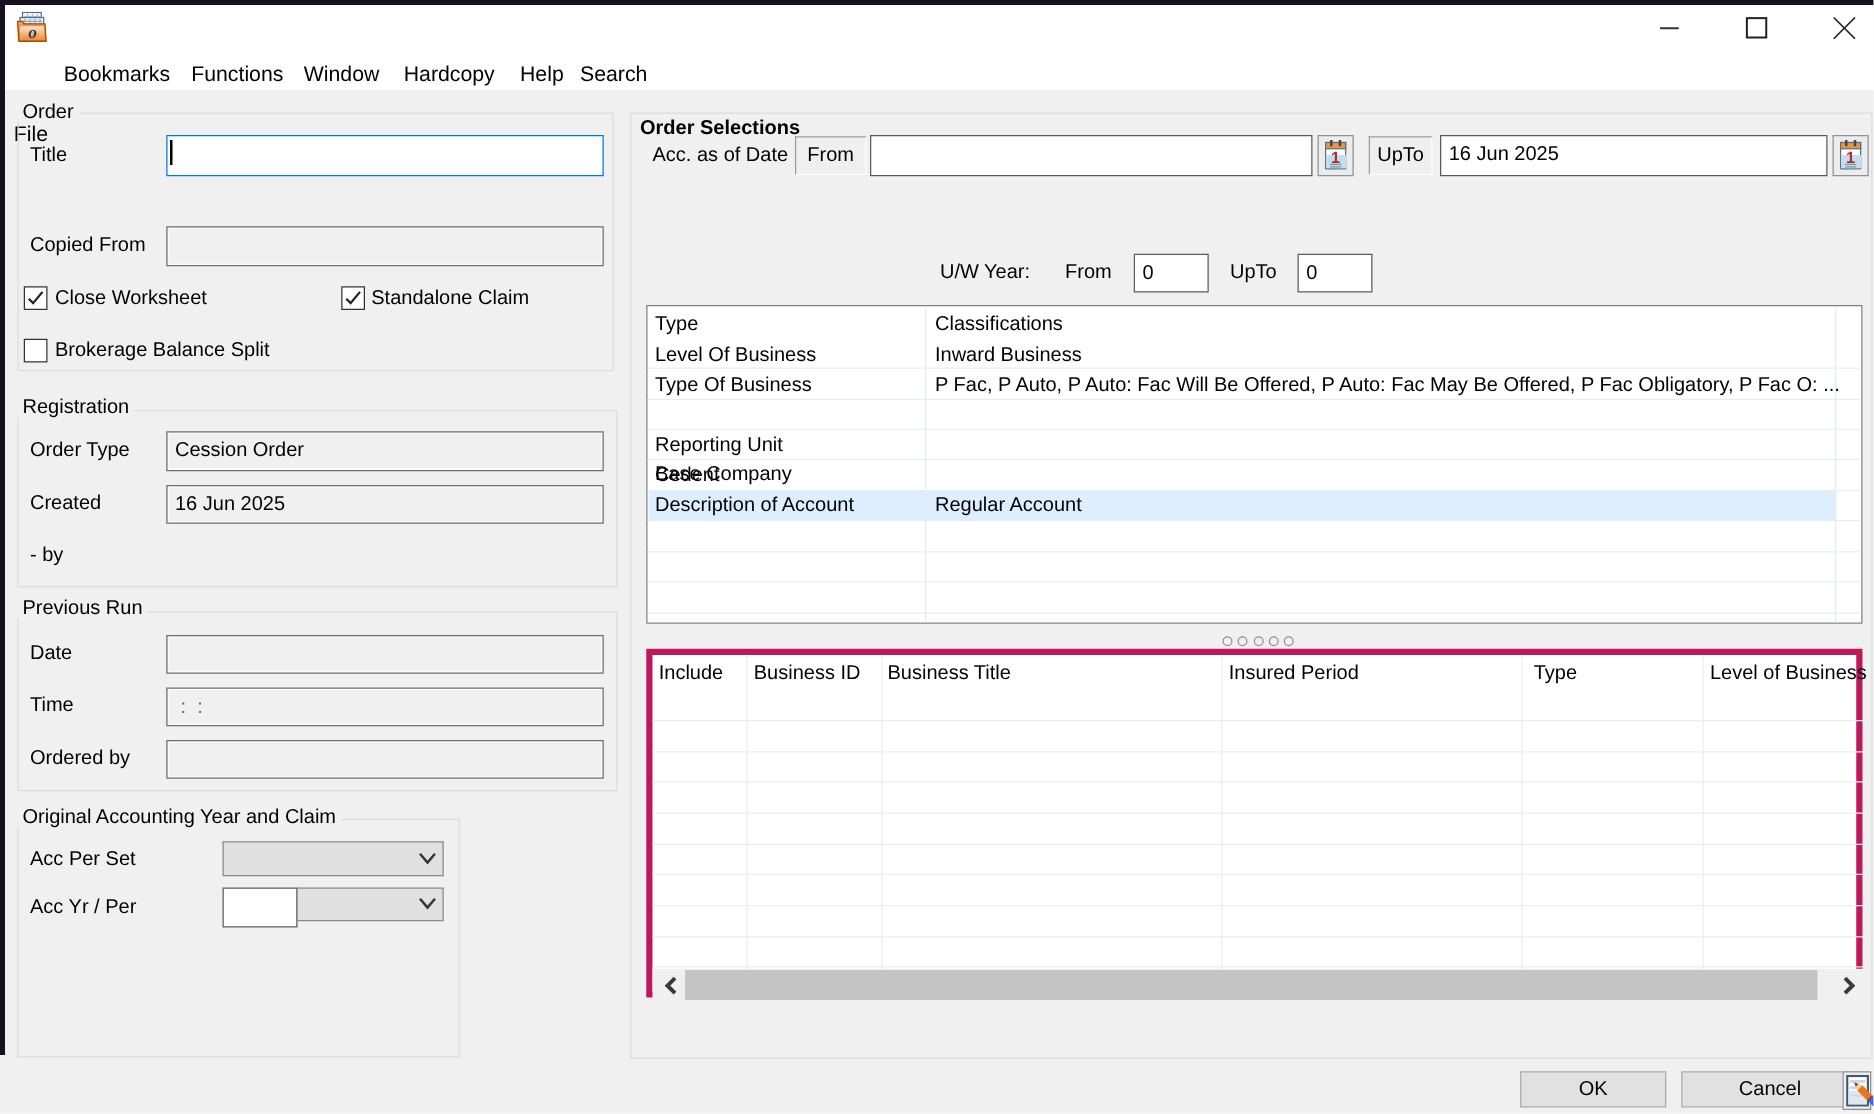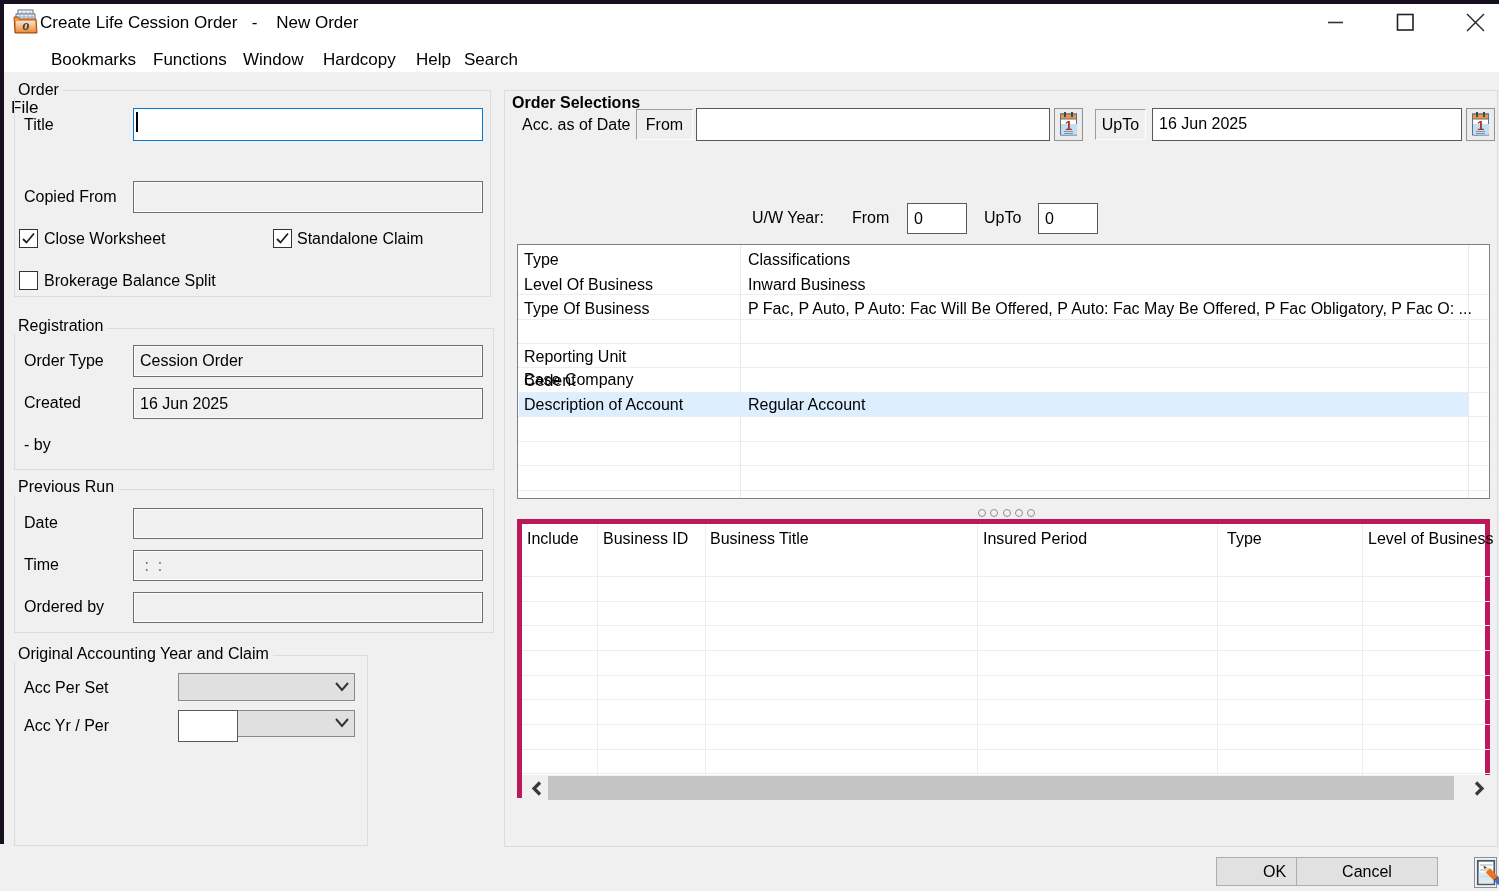--- a/index.html
+++ b/index.html
@@ -45,21 +45,20 @@
       </linearGradient>
     </defs>
     <rect x="5" y="1" width="15" height="11" fill="#ffffff" stroke="#5d6f80" stroke-width="1"></rect>
     <path d="M6 4h13 M6 7h13 M9 2v9 M13 2v9 M17 2v9" stroke="#aebfd4" stroke-width="1" fill="none"></path>
     <rect x="3" y="5" width="19" height="9" fill="#eaf2fb" stroke="#5d6f80" stroke-width="1"></rect>
     <path d="M4 8h17 M4 11h17 M7 6v8 M11 6v8 M15 6v8 M19 6v8" stroke="#93aac6" stroke-width="1" fill="none"></path>
     <path d="M1 8 L5 8 L6 10 L23 10 L24 24 L2 24 Z" fill="url(#fold)" stroke="#9c4f0e" stroke-width="1"></path>
     <path d="M3 12 L22 12 L23 23 L3 23 Z" fill="url(#flap)"></path>
     <text x="13" y="21" font-size="14" font-style="italic" font-weight="bold" fill="#2c4458" text-anchor="middle" font-family="Liberation Serif">o</text>
   </svg>
-  <div class="lbl" style="left:40px;top:13px;font-size:17px;">Create Life Cession Order&nbsp;&nbsp; -&nbsp;&nbsp;&nbsp; New Order</div>
 
   <svg class="abs" style="left:1320px;top:10px;" width="175" height="25" viewBox="0 0 175 25">
     <path d="M8 12.5 L23 12.5" stroke="#333" stroke-width="1.6" fill="none"></path>
     <rect x="77.5" y="4.5" width="15.5" height="15.5" fill="none" stroke="#222" stroke-width="1.6"></rect>
     <path d="M147 4 L164 21 M164 4 L147 21" stroke="#222" stroke-width="1.4" fill="none"></path>
   </svg>
 
   <div class="menu" style="left:11px;margin-top:48px;">File</div>
   <div class="menu" style="left:51px;">Bookmarks</div>
   <div class="menu" style="left:153px;">Functions</div>
@@ -217,21 +216,21 @@
           <path d="M11 1.5 L5 7.5 L11 13.5" stroke="#3a3a3a" stroke-width="3.2" fill="none"></path>
         </svg>
       <div class="abs" style="left:26px;top:1px;width:906px;height:24px;background:#c4c4c4;"></div>
       <svg class="abs" style="left:949px;top:6px;" width="16" height="15" viewBox="0 0 16 15">
           <path d="M5 1.5 L11 7.5 L5 13.5" stroke="#3a3a3a" stroke-width="3.2" fill="none"></path>
         </svg>
     </div>
   </div>
 
   <div class="btn" style="left:1216px;top:857px;width:117px;height:29px;line-height:27px;">OK</div>
-  <div class="btn" style="left:1296px;top:857px;width:142px;height:29px;line-height:27px;">Cancel</div>
+  <div class="btn" style="left:1345px;top:857px;width:142px;height:29px;line-height:27px;">Cancel</div>
   <div class="abs" style="left:1474px;top:857px;width:23px;height:31px;background:#f1f1f1;border:1px solid #8f8f8f;box-sizing:border-box;"></div>
   <svg class="abs" style="left:1476px;top:859px;" width="23" height="27" viewBox="0 0 23 27">
     <rect x="1.8" y="1.8" width="16.5" height="23.5" fill="#fdfefe" stroke="#3e5a6e" stroke-width="1.7"></rect>
     <path d="M3.8 6 h12.5 M3.8 11 h12.5" stroke="#ccd8e0" stroke-width="2.2"></path>
     <path d="M2.8 13.5 L17.5 13.5 L17.5 24.6 L2.8 24.6 Z" fill="#dde9ef"></path>
     <path d="M4 17.5 h13" stroke="#cbdbe3" stroke-width="1.5"></path>
     <g transform="translate(7.5,7) rotate(-45)">
       <path d="M0 0 L1.4 3 L-1.4 3 Z" fill="#3c3c3c"></path>
       <path d="M0 0 L2.9 6.2 L-2.9 6.2 Z" fill="#f2cf9b" transform="translate(0,0)"></path>
       <path d="M0 0 L1.4 3 L-1.4 3 Z" fill="#454545"></path>

